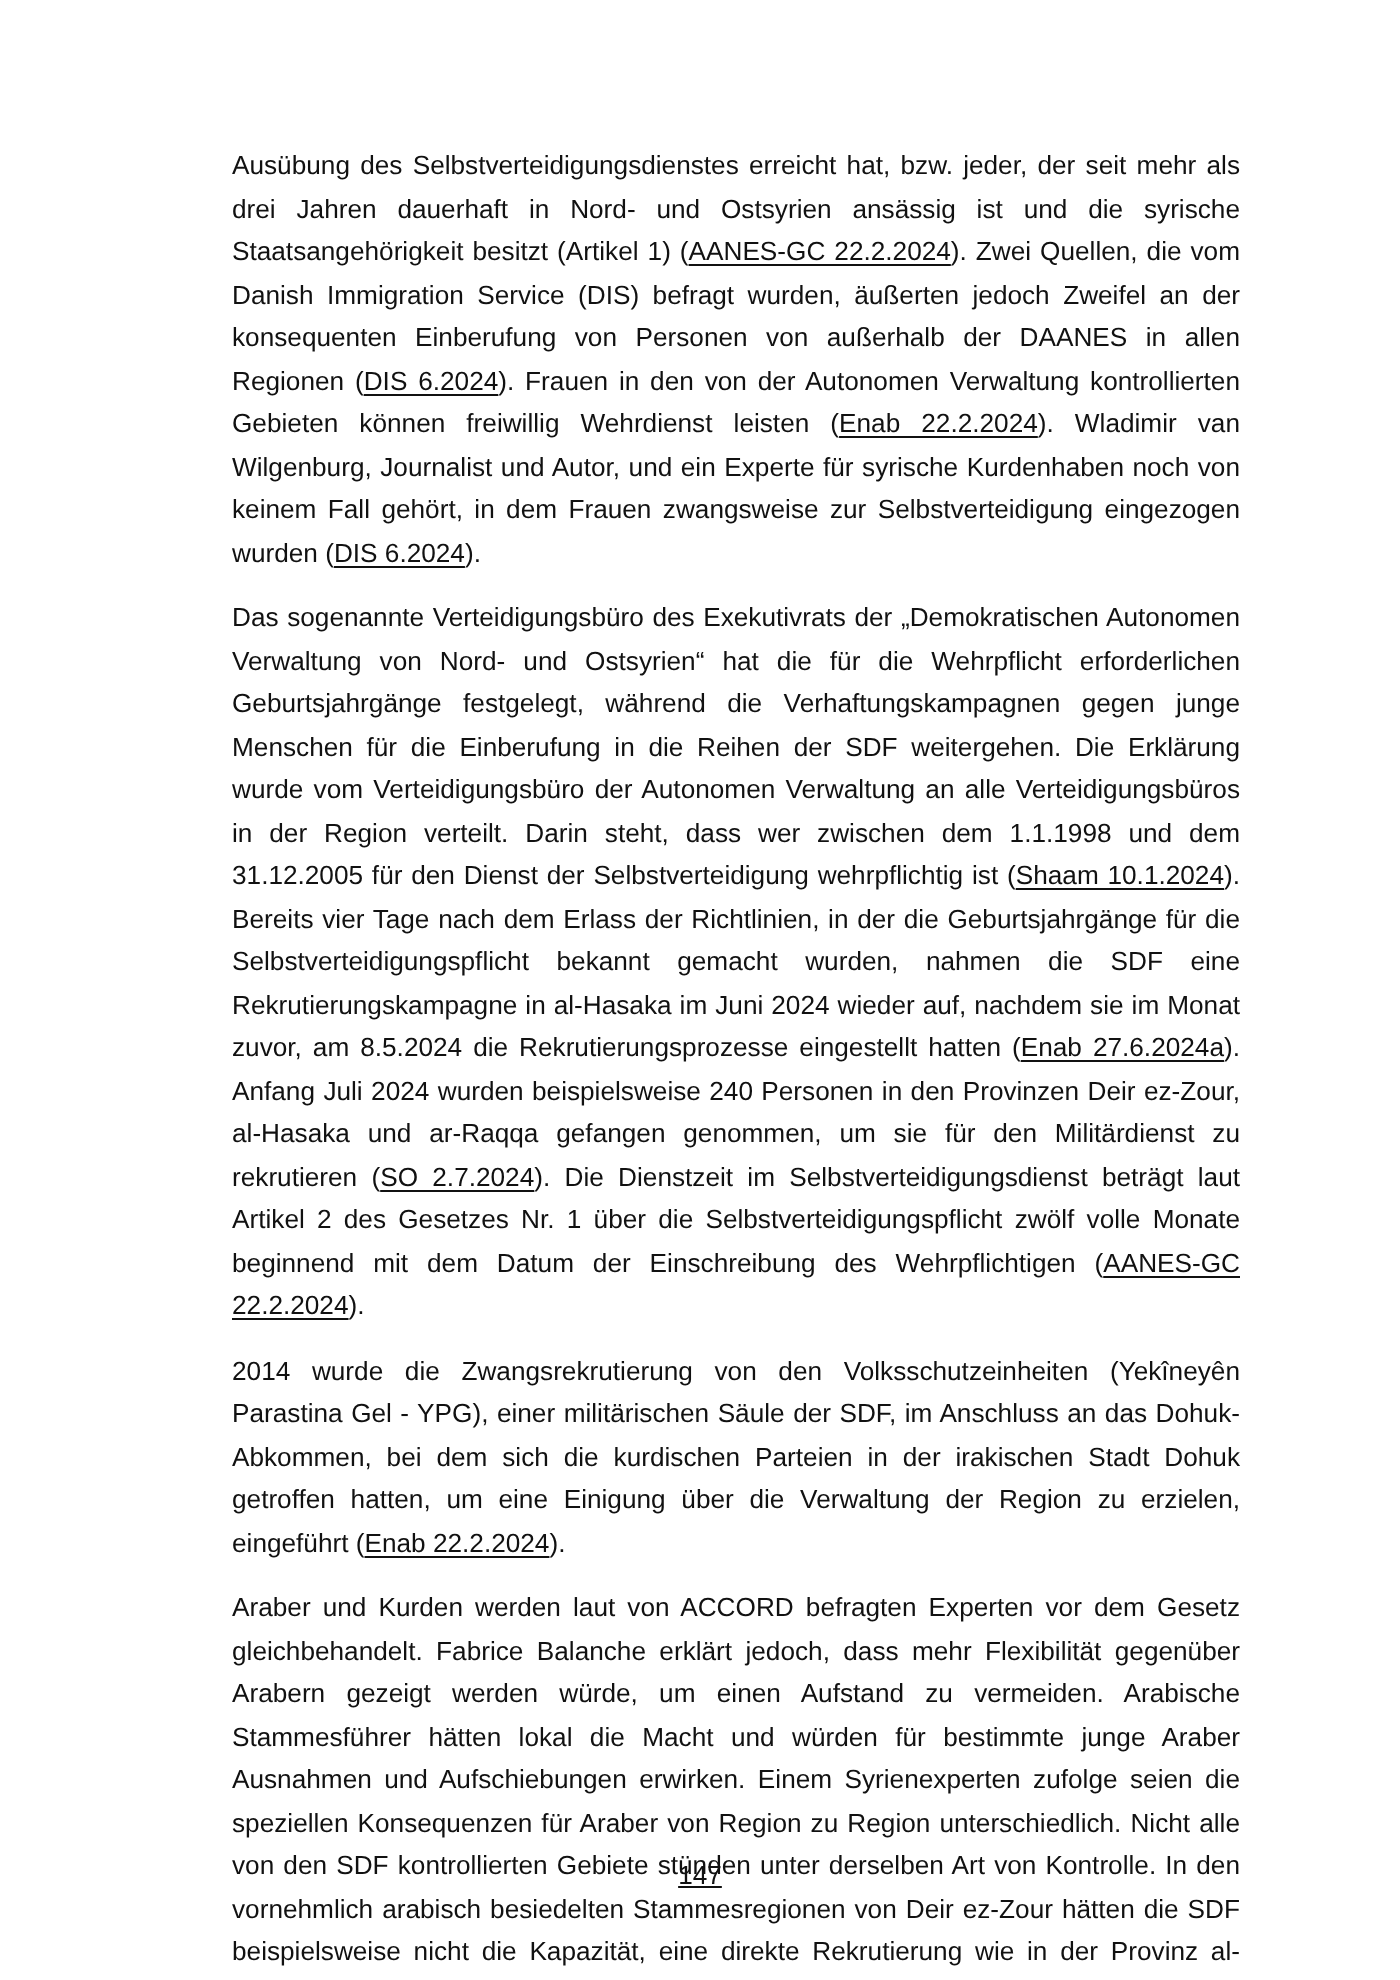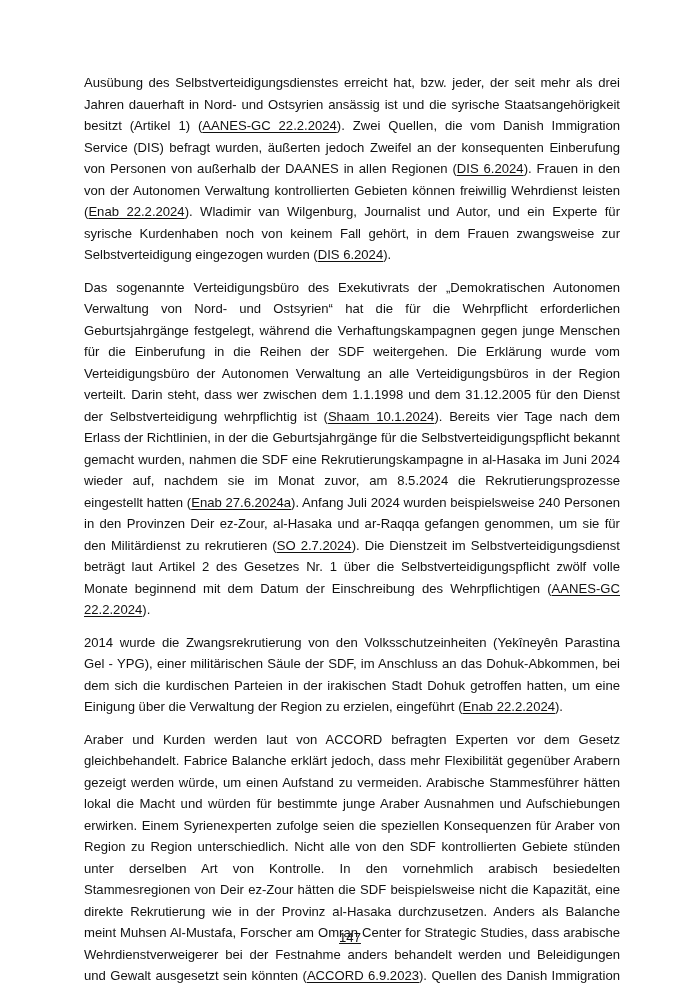--- a/index.html
+++ b/index.html
@@ -6,21 +6,21 @@
     margin: 0;
     padding: 0;
     background: #ffffff;
   }
   .page {
     position: relative;
     width: 700px;
     height: 990px;
     background: #ffffff;
     box-sizing: border-box;
-    padding: 72px 80px 0 84px;
+    padding: 72px 80px 0 116px;
     font-family: "Liberation Sans", sans-serif;
     font-size: 13.1px;
     line-height: 21.5px;
     color: #111111;
     overflow: hidden;
   }
   .text-body {
     text-align: justify;
     hyphens: auto;
     -webkit-hyphens: auto;

